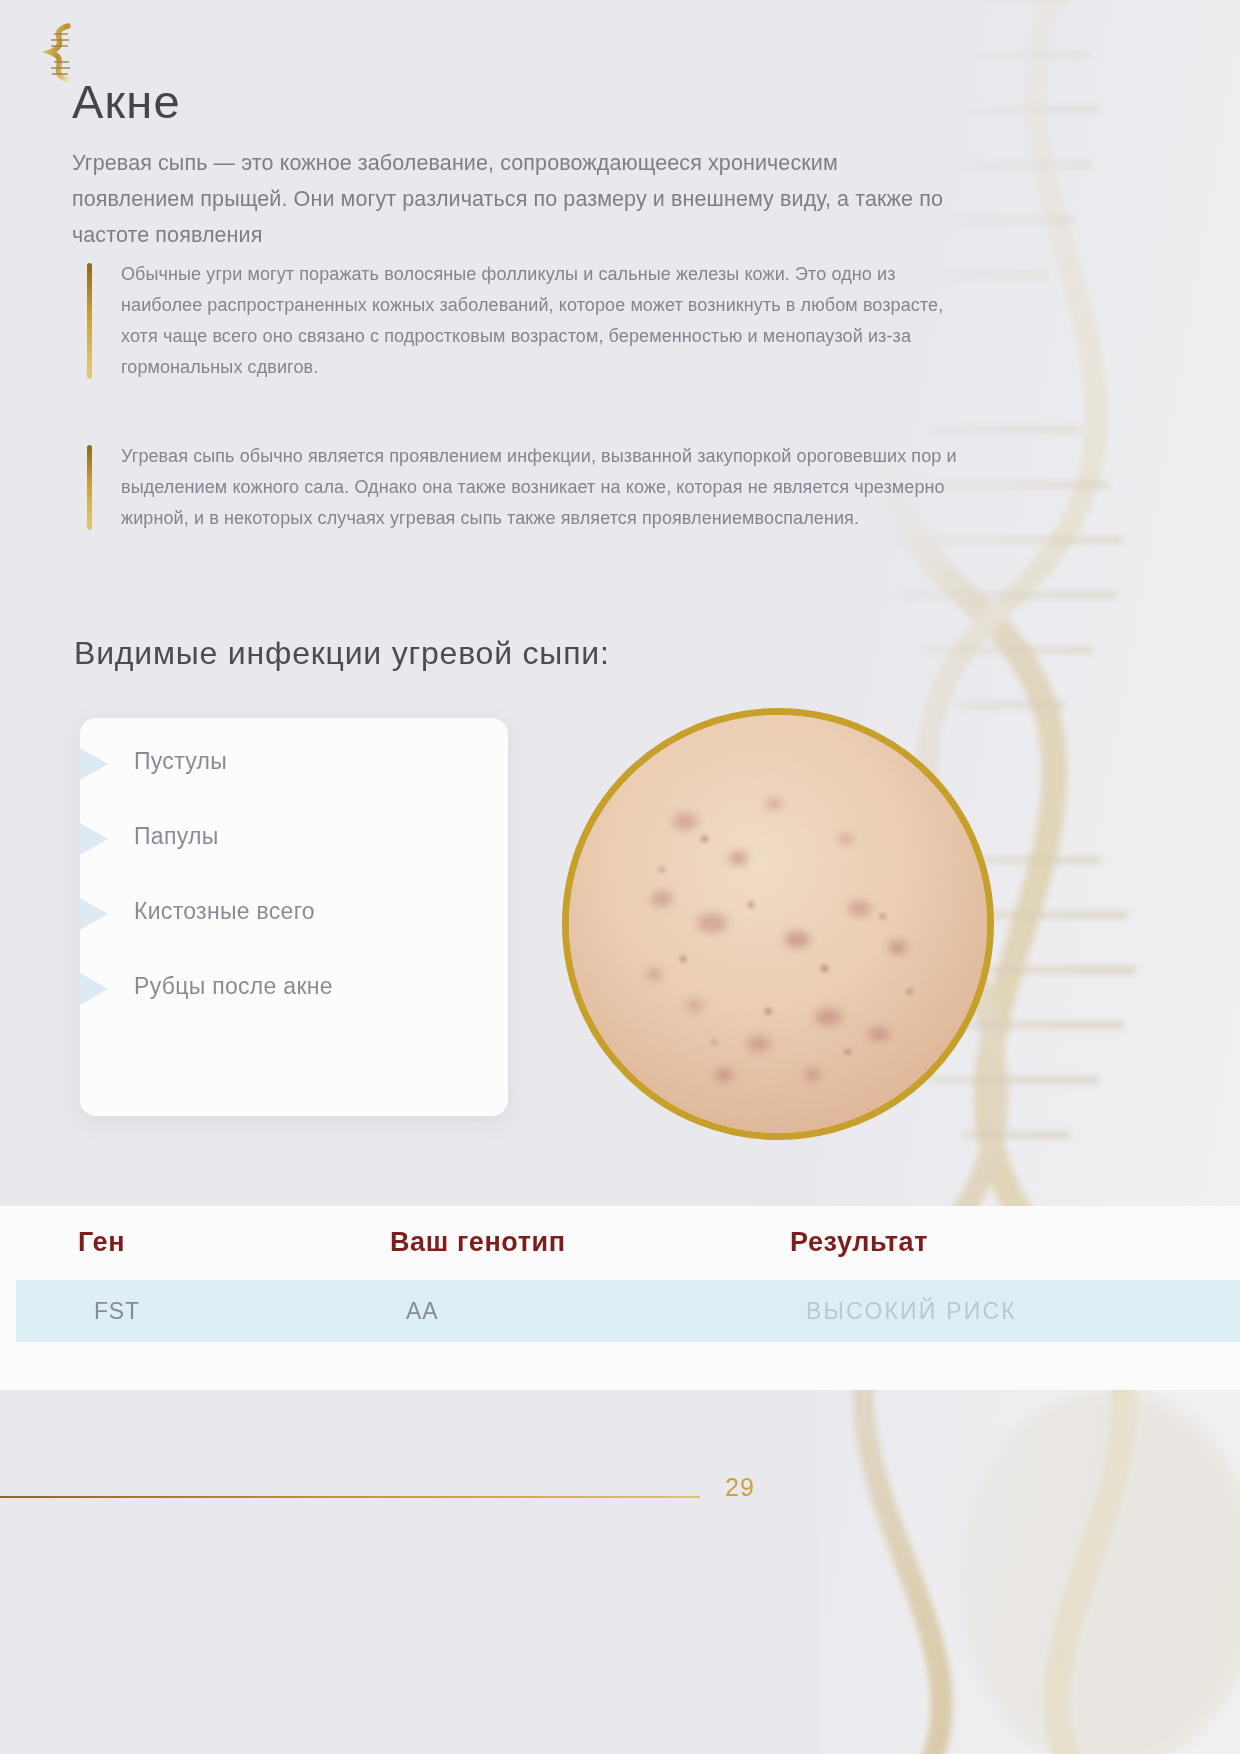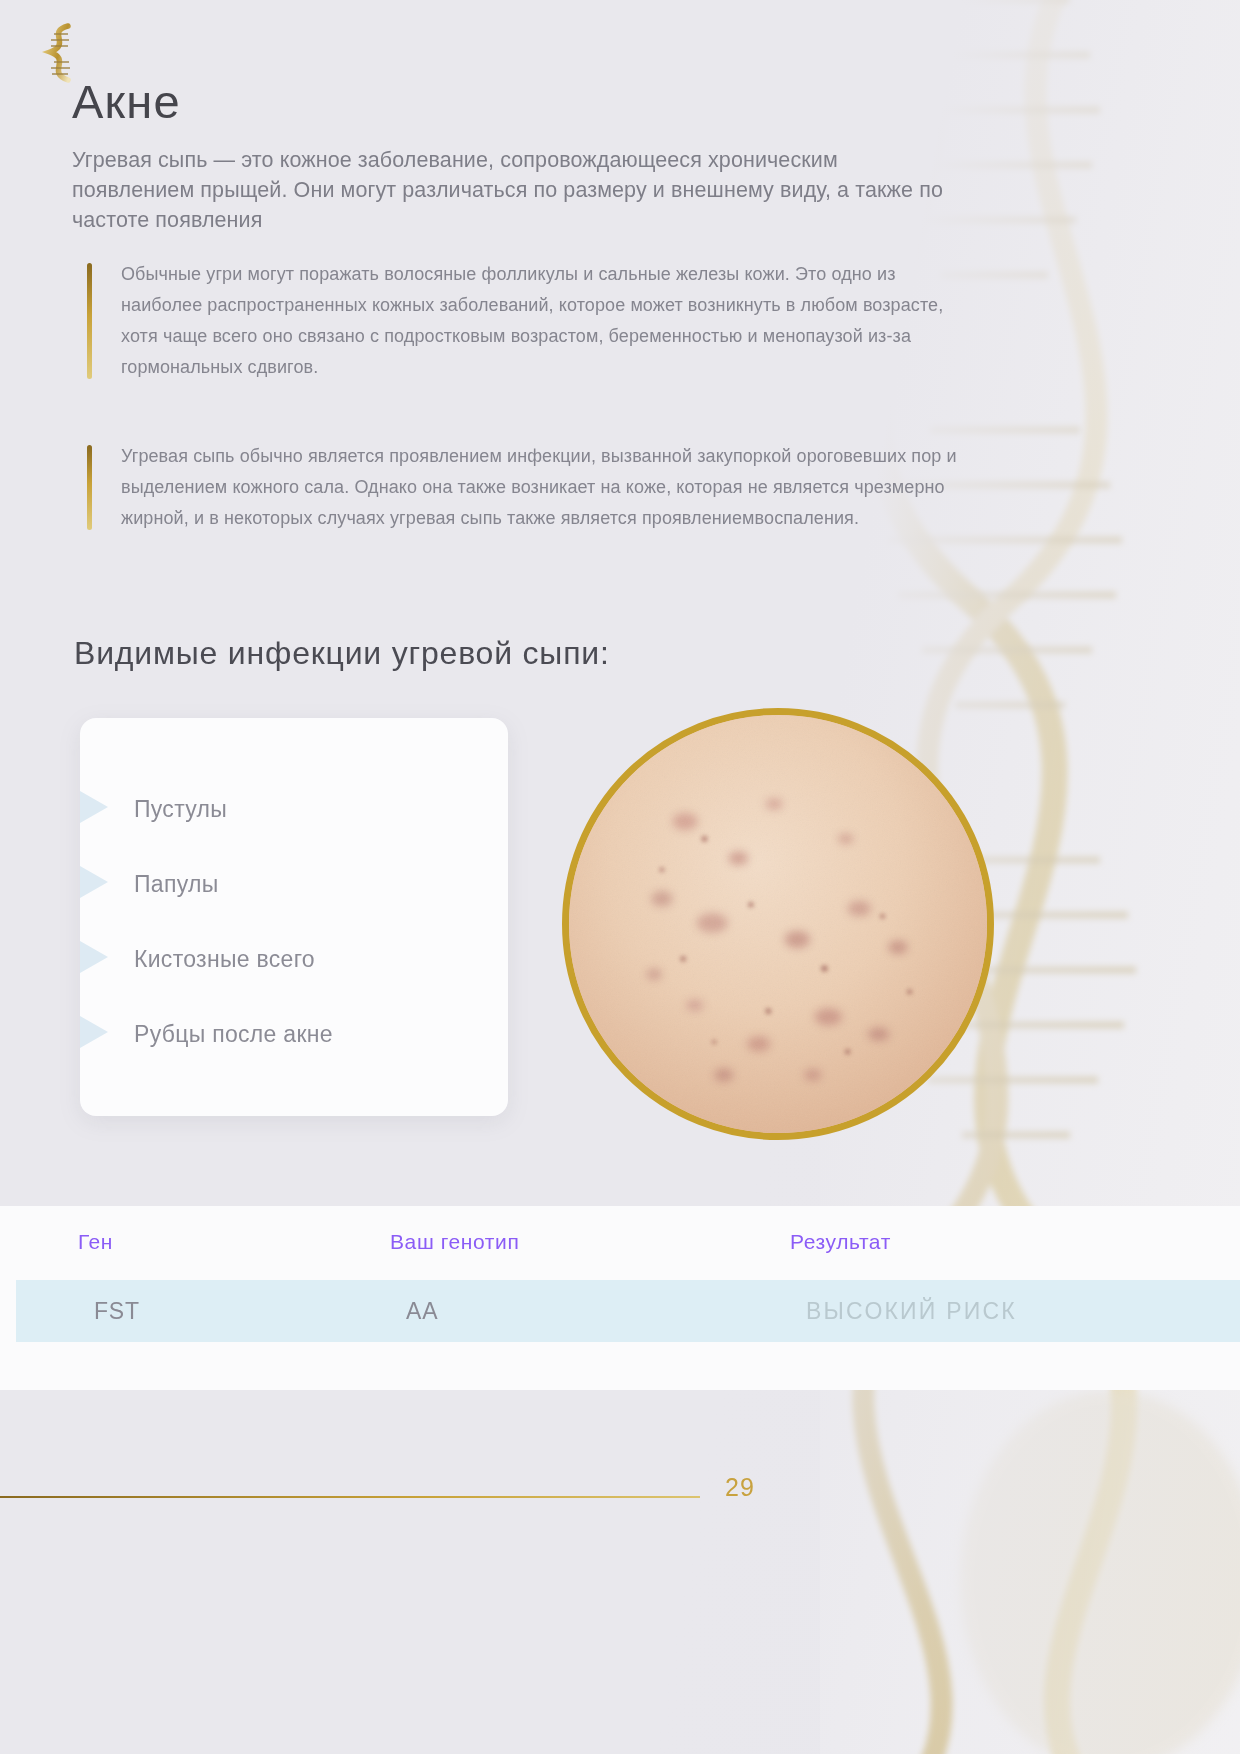--- a/index.html
+++ b/index.html
@@ -64,21 +64,21 @@
     color: #45454c;
   }
 
   
   .intro {
     position: absolute;
     left: 72px;
     top: 145px;
     width: 890px;
     font-size: 21.5px;
-    line-height: 30px;
+    line-height: 36px;
     font-weight: 300;
     color: #7e7e88;
     letter-spacing: 0.1px;
   }
 
   
   .quote {
     position: absolute;
     left: 87px;
     width: 880px;
@@ -120,21 +120,21 @@
     top: 718px;
     width: 428px;
     height: 398px;
     background: #fcfcfd;
     border-radius: 16px;
     box-shadow: 0 6px 22px rgba(120,120,140,0.13);
     padding: 30px 0 0 0;
   }
   .sign-row {
     display: flex;
-    align-items: flex-end;
+    align-items: flex-start;
     height: 75px;
   }
   .sign-bullet {
     width: 0;
     height: 0;
     border-top: 16px solid transparent;
     border-bottom: 16px solid transparent;
     border-left: 28px solid #ddeaf3;
     margin-right: 26px;
     flex: 0 0 auto;
@@ -185,23 +185,23 @@
     border-top: 2px solid #fbfbfc;
     border-bottom: 2px solid #fbfbfc;
     margin-left: 16px;
   }
   .trow.spacer { height: 46px; background: #fbfbfc; }
   .col-gene   { width: 312px; flex: 0 0 312px; }
   .col-type   { width: 400px; flex: 0 0 400px; }
   .col-result { flex: 1 1 auto; }
 
   .th {
-    font-size: 21px;
-    font-weight: 400;
-    color: #8b5cf6;
+    font-size: 27px;
+    font-weight: 700;
+    color: #7f1d1d;
     letter-spacing: 0.6px;
   }
   .td {
     font-size: 23px;
     font-weight: 300;
     color: #8a8a94;
     letter-spacing: 0.8px;
   }
   .td.risk { color: #b9c9cf; letter-spacing: 2.2px; }
 

